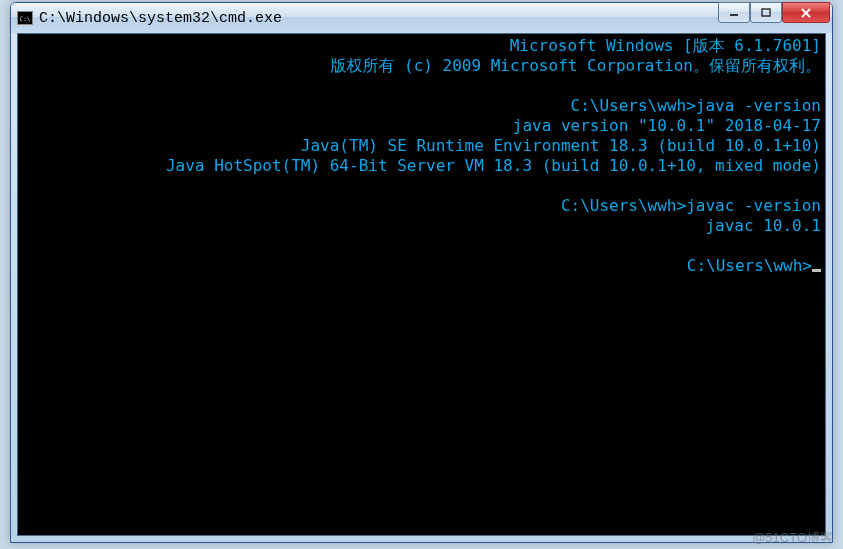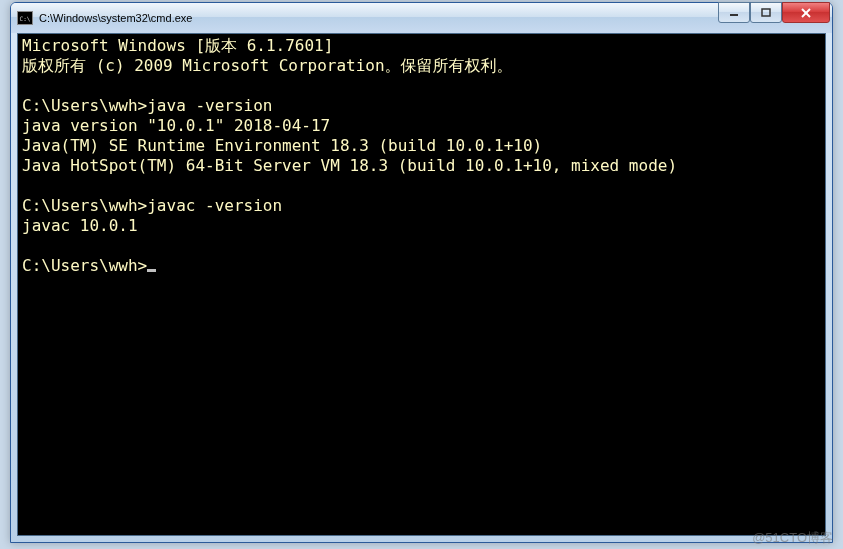--- a/index.html
+++ b/index.html
@@ -43,21 +43,22 @@
     }
     .titlebar-icon::after {
       content: "C:\\";
       color: #ccc;
       font-size: 6px;
       font-family: monospace;
     }
     .titlebar-text {
       flex: 1;
       color: #000;
-      font-size: 11px;
+      font-size: 15px;
+      font-family: Liberation Mono, monospace;
     }
     .win-buttons {
       display: flex;
       gap: 0;
       align-self: flex-start;
       margin-top: -1px;
     }
     .win-btn {
       width: 32px;
       height: 21px;
@@ -76,25 +77,26 @@
     .win-btn svg { display: block; }
     .content-frame {
       margin: 0 6px 6px 6px;
       height: calc(100% - 36px);
       background: #000;
       border: 1px solid #4a6a8a;
       padding: 2px 4px;
       overflow: hidden;
     }
     .console {
-      color: #fef9c3;
+      color: #0ea5e9;
       font-family: "NSimSun", "SimSun", "Consolas", monospace;
       font-size: 16px;
       line-height: 20px;
       white-space: pre;
+      text-align: right;
     }
     .cursor {
       display: inline-block;
       width: 9px;
       height: 3px;
       background: #c0c0c0;
       vertical-align: baseline;
       margin-bottom: -1px;
     }
     .watermark {

